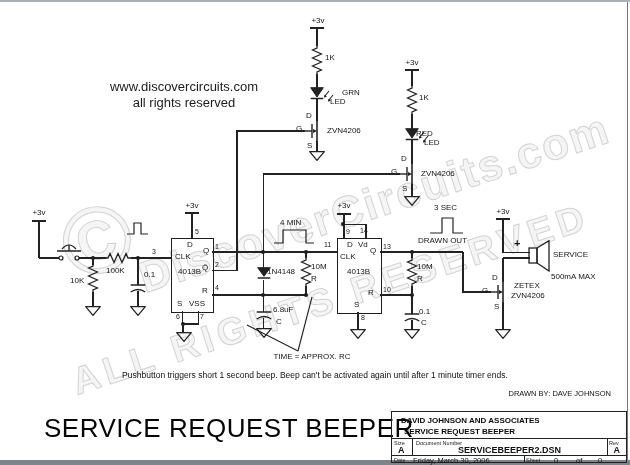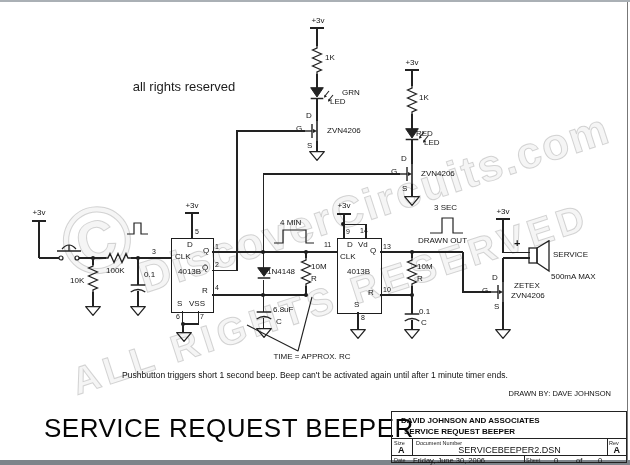--- a/index.html
+++ b/index.html
@@ -35,20 +35,21 @@
 
   <div class="h" style="left:0;top:0;width:630px;height:2.2px;background:#aab0b5"></div>
   <div class="v" style="left:626.8px;top:2px;height:458px;background:#777"></div>
   <div class="h" style="left:0;top:460px;width:630px;height:5px;background:#7d848a"></div>
 
   <div class="wm" style="left:62px;top:186px;font-size:95px;transform:rotate(-17deg)">©</div>
   <div class="wm" style="left:128px;top:178px;font-size:44px;letter-spacing:2px;transform:rotate(-18deg)">DiscoverCircuits.com</div>
   <div class="wm" style="left:60px;top:278px;font-size:38px;letter-spacing:5px;transform:rotate(-18deg)">ALL RIGHTS RESERVED</div>
 
   <div id="site">
+    <div>www.discovercircuits.com</div>
     <div>all rights reserved</div>
   </div>
 
   <span class="lbl ctr sch" style="left:318px;top:17px">+3v</span>
   <div class="h sch" style="left:310px;top:27px;width:14px;height:1.5px"></div>
   <div class="v sch" style="left:316.3px;top:28px;height:18px"></div>
   <svg class="cmp sch" style="left:311px;top:45px" width="12" height="30">
     <path d="M6,0 L6,3 L1.5,5 L10.5,9 L1.5,13 L10.5,17 L1.5,21 L10.5,25 L6,27 L6,30" fill="none" stroke="#222" stroke-width="1.3"></path>
     </svg>
   <span class="lbl sch" style="left:325px;top:54px">1K</span>
@@ -320,26 +321,26 @@
 
   <div id="tblock">
     <span class="tb" style="left:9px;top:4px">DAVID JOHNSON AND ASSOCIATES</span>
     <span class="tb" style="left:12px;top:15px">SERVICE REQUEST BEEPER</span>
     <div class="bd" style="left:0;top:26px;width:234px;height:1px"></div>
     <div class="bd" style="left:20px;top:26px;width:1px;height:17px"></div>
     <div class="bd" style="left:215px;top:26px;width:1px;height:17px"></div>
     <span class="tl" style="left:2px;top:27.5px">Size</span>
     <span class="tv" style="left:6px;top:33px;font-size:9px;font-weight:700">A</span>
     <span class="tl" style="left:24px;top:27.5px">Document Number</span>
-    <span class="tv" style="left:20px;top:32.5px;width:195px;text-align:center;font-size:9px;font-weight:400">SERVICEBEEPER2.DSN</span>
+    <span class="tv" style="left:20px;top:32.5px;width:195px;text-align:center;font-size:9px;font-weight:700">SERVICEBEEPER2.DSN</span>
     <span class="tl" style="left:217px;top:27.5px">Rev</span>
     <span class="tv" style="left:221.5px;top:33px;font-size:9px;font-weight:700">A</span>
     <div class="bd" style="left:0;top:43px;width:234px;height:1px"></div>
     <div class="bd" style="left:132px;top:43px;width:1px;height:7px"></div>
     <span class="tl" style="left:2px;top:44.5px">Date</span>
-    <span class="tv" style="left:21px;top:43.7px">Friday, June 30, 2006</span>
+    <span class="tv" style="left:21px;top:43.7px">Friday, March 30, 2006</span>
     <span class="tl" style="left:134px;top:44.5px">Sheet</span>
     <span class="tv" style="left:162px;top:43.7px">0</span>
     <span class="tv" style="left:184px;top:43.7px">of</span>
     <span class="tv" style="left:206px;top:43.7px">0</span>
   </div>
 
 </div>
 
 </body></html>

